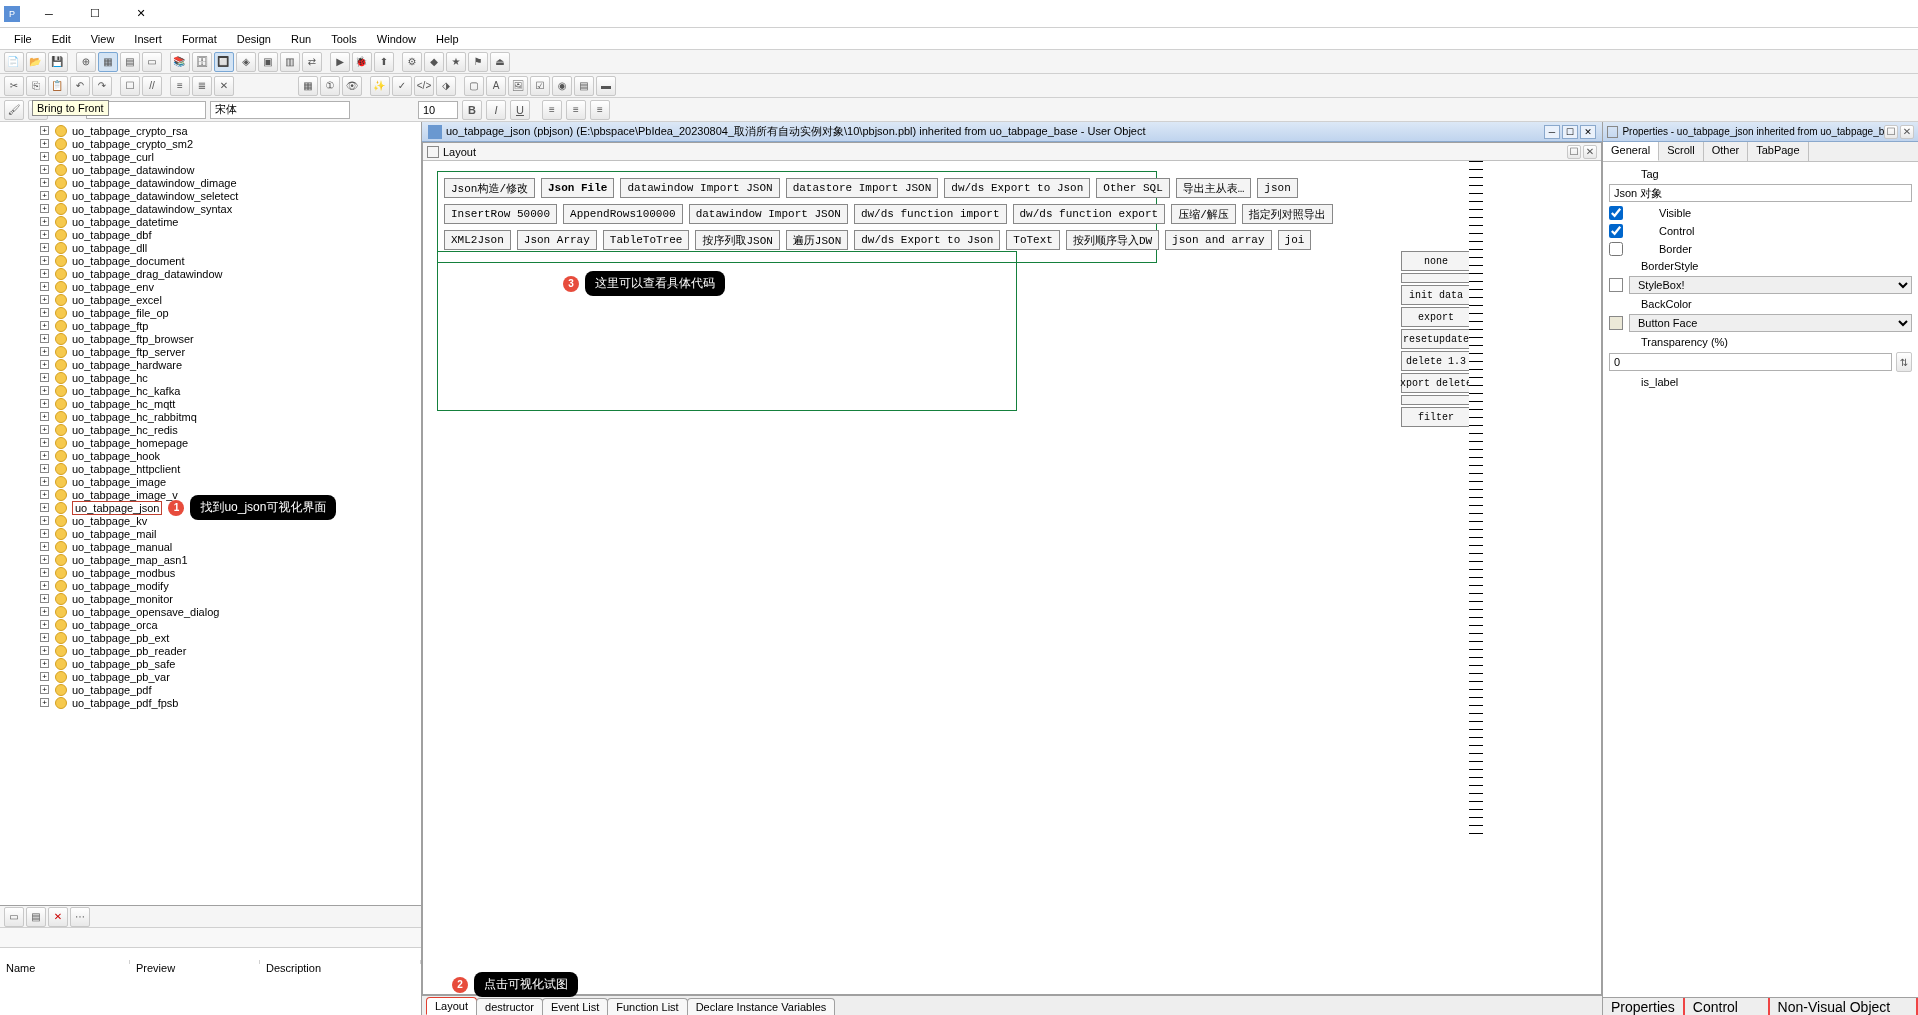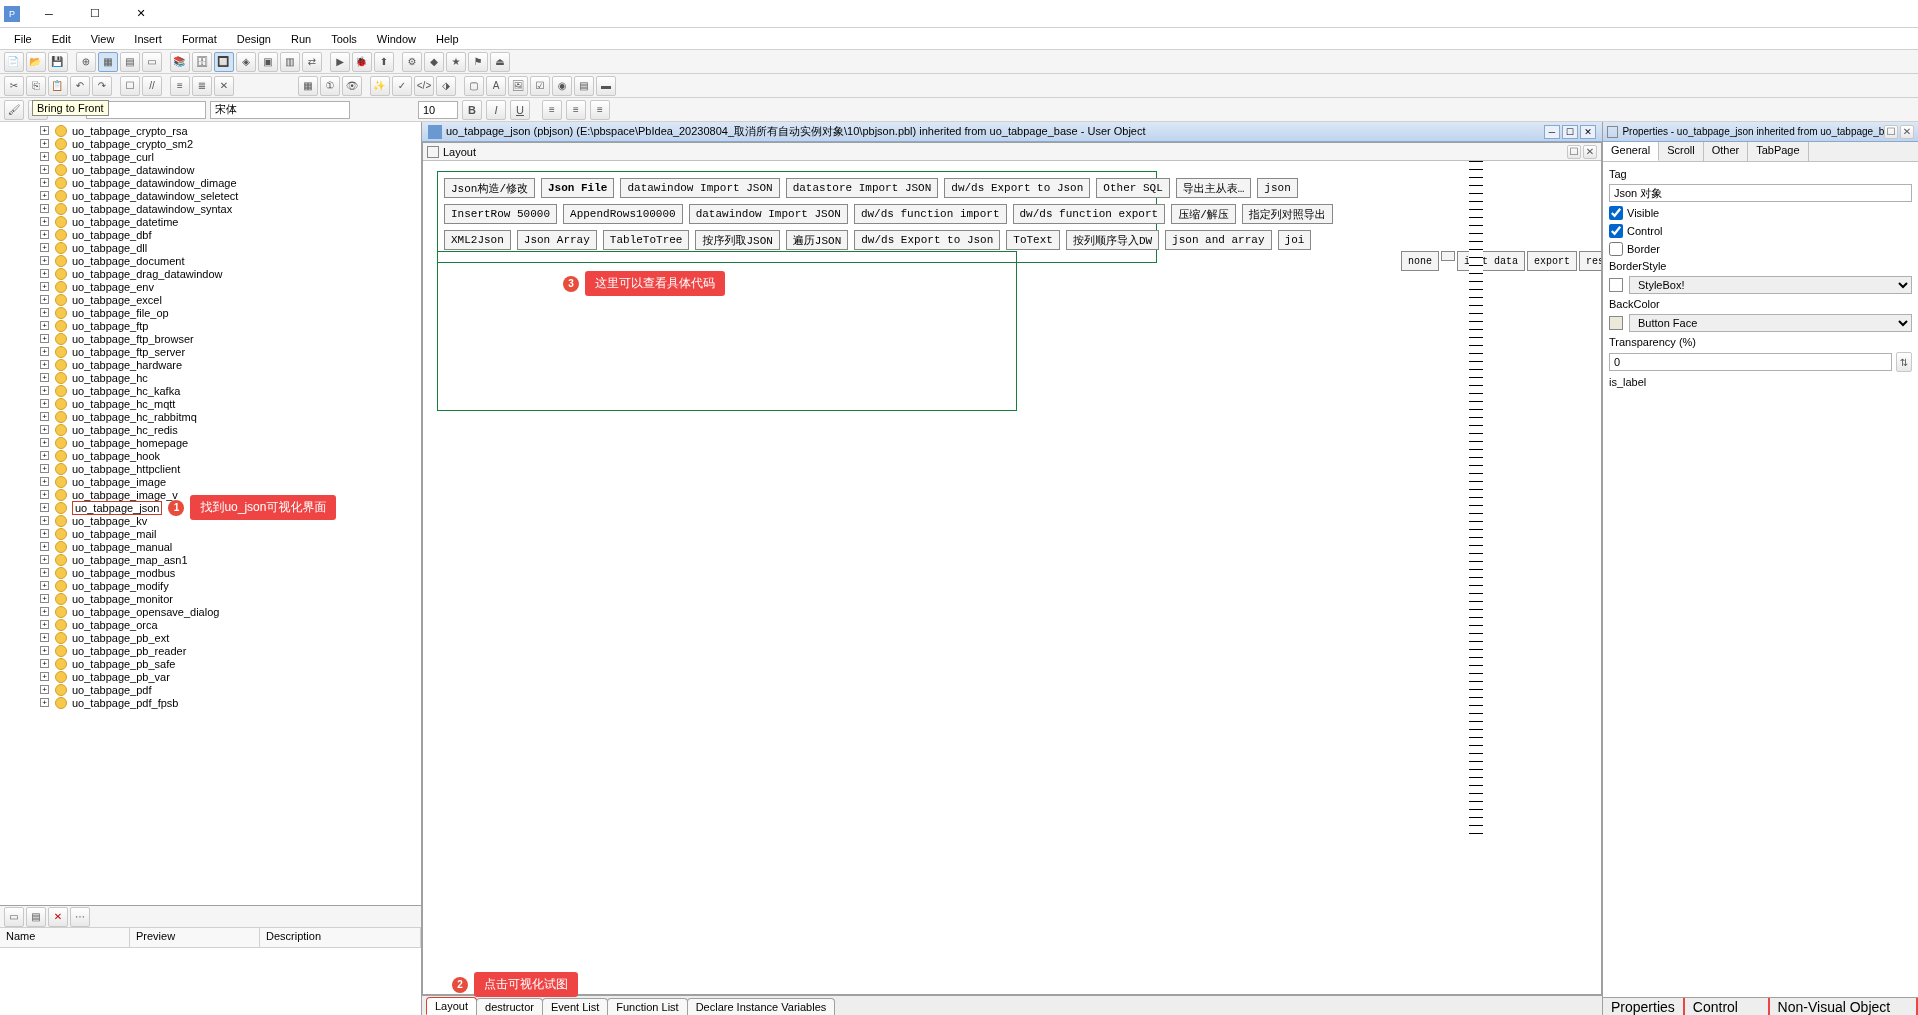--- a/index.html
+++ b/index.html
@@ -26,59 +26,59 @@
 
 .leftpanel { width:422px; display:flex; flex-direction:column; border-right:1px solid #a0a0a0;}
 .treewrap { flex:1; overflow:auto; background:#fff; position:relative;}
 .tree { padding:2px 0 2px 40px; }
 .tree-item { display:flex; align-items:center; height:13px; gap:2px; white-space:nowrap; position:relative;}
 .tree-item .expander { width:9px; height:9px; border:1px solid #888; display:flex; align-items:center; justify-content:center; font-size:8px; line-height:1; margin-right:4px; background:#fff;}
 .tree-item .icn { width:12px; height:12px; background:#f6c94d; border-radius:50%; display:inline-block; margin-right:3px; border:1px solid #d4a020;}
 .tree-item .lbl { font-size:11px;}
 .tree-item.sel .lbl { border:1px solid #c04030; padding:0 2px;}
 .badge { width:16px; height:16px; border-radius:50%; background:#e74c3c; color:#fff; display:inline-flex; align-items:center; justify-content:center; font-size:10px; font-weight:bold;}
-.callout { background:#ef4444; color:#fff; padding:4px 10px; border-radius:3px; font-size:12px; white-space:nowrap;}
+.callout { background:#000000; color:#fff; padding:4px 10px; border-radius:8px; font-size:12px; white-space:nowrap;}
 
 .bottompanel { height:110px; border-top:1px solid #a0a0a0; background:#fff; display:flex; flex-direction:column;}
 .bp-tb { height:22px; background:#f5f5f5; border-bottom:1px solid #d0d0d0; display:flex; align-items:center; padding:0 4px; gap:2px;}
 .bp-head { height:20px; display:flex; border-bottom:1px solid #d0d0d0; background:#f8f8f8;}
-.bp-head div { padding:2px 6px; border-right:1px solid #d0d0d0;}
+.bp-head div { padding:2px 6px; border-right:1px solid #d0d0d0;margin-top:32px;}
 
 .centerpanel { flex:1; display:flex; flex-direction:column; background:#f0f0f0;}
 .doc-title { height:20px; background:linear-gradient(#dce8f6,#c0d4ee); border-bottom:1px solid #8aa8cc; display:flex; align-items:center; padding:0 6px; font-size:11px;}
 .doc-title .dicon{ width:14px; height:14px; background:#6a98d0; margin-right:4px;}
 .doc-ctl { margin-left:auto; display:flex; gap:2px;}
 .doc-ctl span{ width:16px; height:14px; border:1px solid #8aa8cc; background:#eaf1fb; display:flex; align-items:center; justify-content:center; font-size:9px;}
 .layoutpane { flex:1; display:flex; flex-direction:column; overflow:hidden; border:1px solid #a0a0a0; margin:0;}
 .lp-hdr { height:18px; background:#f5f5f5; border-bottom:1px solid #c0c0c0; display:flex; align-items:center; padding:0 4px;}
 .lp-hdr .box{ width:12px; height:12px; border:1px solid #888; margin-right:4px;}
 .lp-body { flex:1; background:#fff; position:relative; overflow:auto;}
 .designarea { position:absolute; left:14px; top:10px; width:720px; }
 .btnrow { display:flex; gap:6px; margin-bottom:6px; flex-wrap:nowrap;}
 .dbtn { border:1px solid #888; background:#f4f4f4; padding:2px 6px; font-family:"SimSun","Courier New",monospace; font-size:11px; white-space:nowrap; height:20px; display:flex; align-items:center;}
 .dbtn.bold{ font-weight:bold;text-align:center;}
 .outline-red { border:1px solid #15803d;}
-.sidecol { position:absolute; right:130px; top:90px; width:70px; display:flex; flex-direction:row; gap:2px;}
+.sidecol { position:absolute; right:130px; top:90px; width:70px; display:flex; flex-direction:column; gap:2px;}
 .sidecol .dbtn{ font-size:10px; justify-content:center;}
 .ruler-v { position:absolute; right:118px; top:0; width:14px; height:680px; background:repeating-linear-gradient(#000 0,#000 1px,#fff 1px,#fff 8px);}
 .annot3 { position:absolute; left:140px; top:110px; display:flex; align-items:center; gap:6px;}
 
 .edtabs { height:20px; background:#eee; border-top:1px solid #a0a0a0; display:flex; align-items:flex-end; padding-left:4px; gap:0; position:relative;}
 .edtab { padding:2px 8px; border:1px solid #a0a0a0; border-bottom:none; background:#f8f8f8; font-size:11px; border-radius:4px 4px 0 0; margin-right:-1px;}
 .edtab.active { background:#fff; font-weight:normal; border:1px solid #e04030; border-bottom:1px solid #fff;}
 .annot2 { position:absolute; left:30px; top:-24px; display:flex; align-items:center; gap:6px;}
 
 .rightpanel { width:316px; border-left:1px solid #a0a0a0; background:#f8f8f8; display:flex; flex-direction:column;}
 .rp-title { height:20px; background:linear-gradient(#dce8f6,#c0d4ee); display:flex; align-items:center; padding:0 4px; border-bottom:1px solid #8aa8cc;}
 .rp-tabs { height:20px; display:flex; border-bottom:1px solid #c0c0c0; background:#f0f0f0;}
 .rp-tab { padding:2px 8px; border-right:1px solid #c0c0c0;}
 .rp-tab.active{ background:#fff; border-bottom:1px solid #fff;}
 .rp-body { flex:1; padding:6px; display:flex; flex-direction:column; gap:4px; background:#fff;}
 .prop-row { display:flex; align-items:center; gap:4px;}
-.prop-row label{ width:100px;}
+.prop-row label{ width:100px;margin-left:32px;}
 .prop-row input[type=text], .prop-row select{ flex:1; height:18px; border:1px solid #b0b0b0; padding:0 4px;}
 .prop-row input[type=checkbox]{ width:14px; height:14px; accent-color:#0066cc;}
 .rp-bottabs { height:18px; border-top:1px solid #a0a0a0; background:#eee; display:flex;}
 .rp-bottabs span{ padding:1px 8px; border-right:2px solid #ef4444; font-size:14px;}
 .tooltip-float { position:absolute; left:32px; top:2px; background:#ffffe1; border:1px solid #888; padding:1px 4px; font-size:11px; z-index:5;}
 </style>
 </head>
 <body>
 
 <div class="titlebar">

